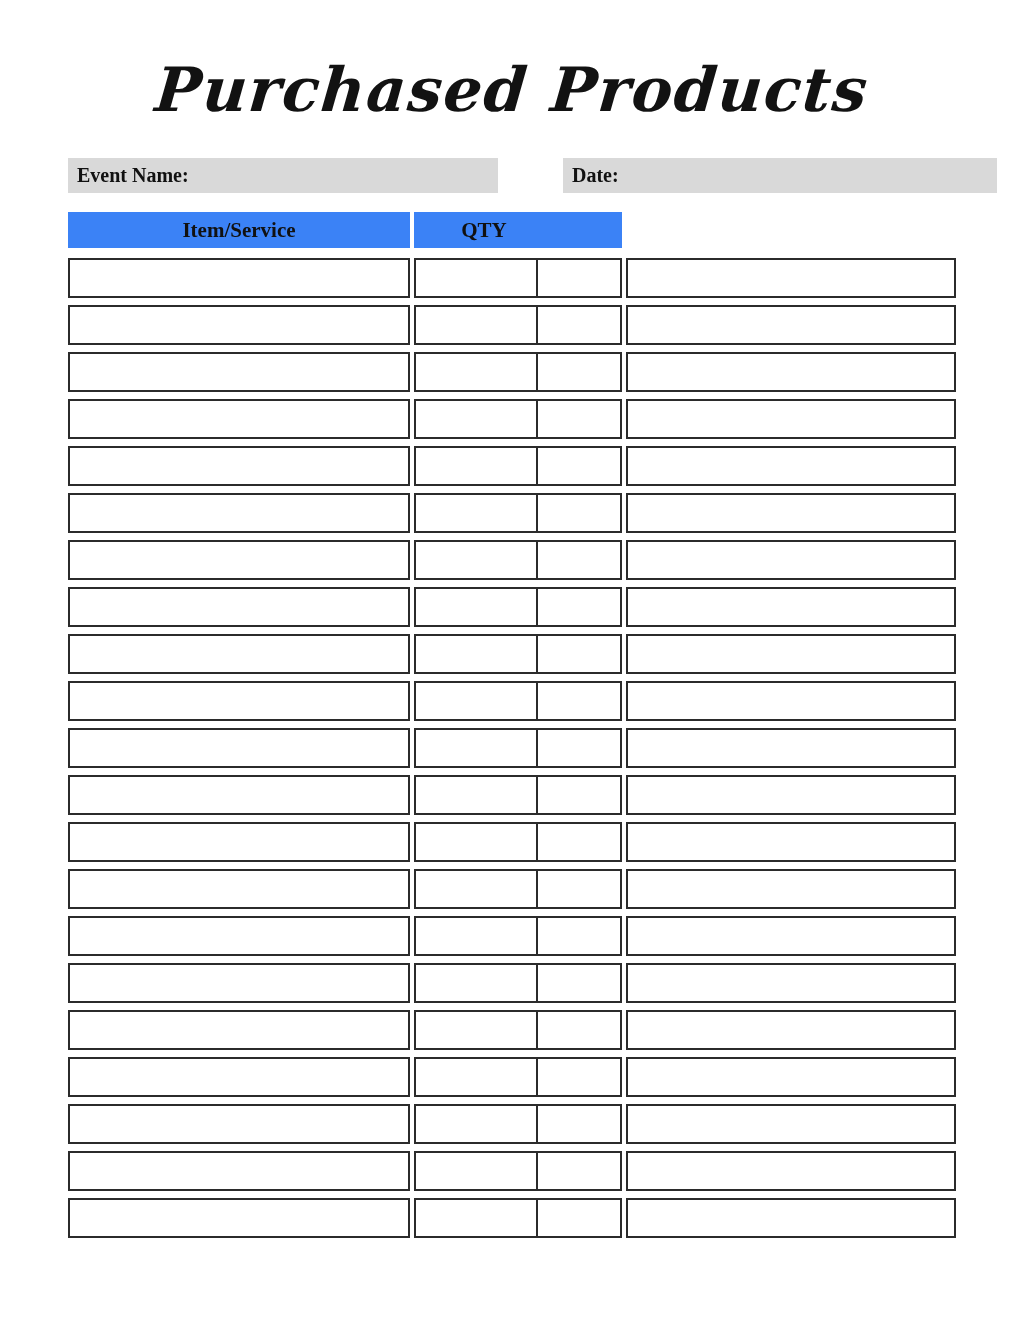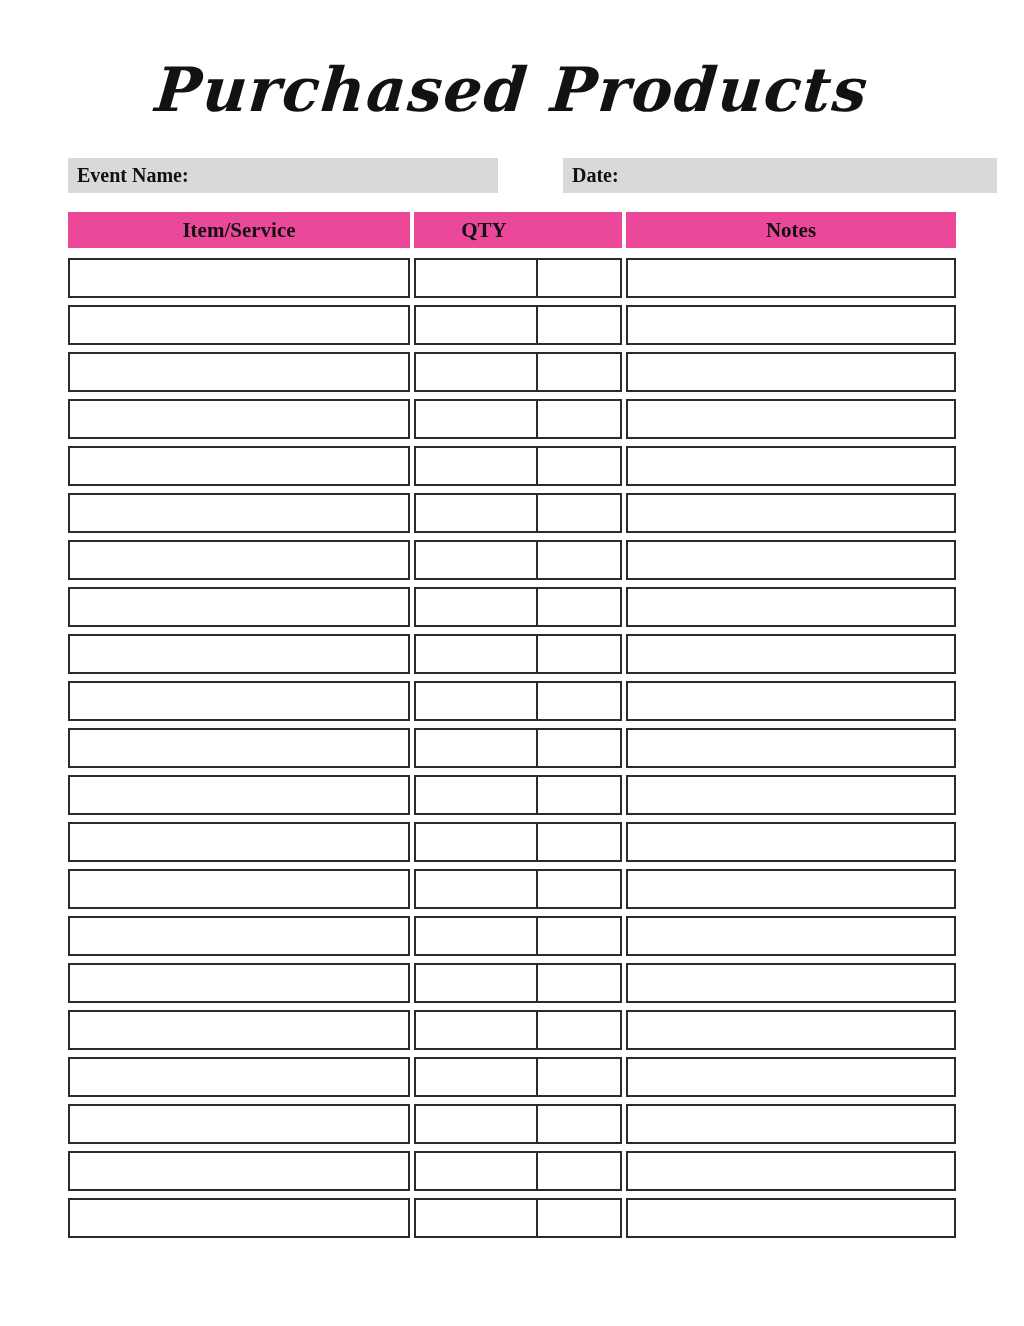--- a/index.html
+++ b/index.html
@@ -80,21 +80,21 @@
     position: absolute;
     left: 68px;
     top: 212px;
     width: 888px;
     height: 36px;
   }
   .head-cell {
     position: absolute;
     top: 0;
     height: 36px;
-    background: #ec4899;
+    background: #3b82f6;
     display: flex;
     align-items: center;
     justify-content: center;
   }
   .head-cell span {
     font-family: "Liberation Serif", "DejaVu Serif", serif;
     font-weight: 700;
     font-size: 21px;
     color: #111111;
     white-space: nowrap;
@@ -157,23 +157,20 @@
   <div class="header-row">
     <div class="head-cell col-item">
       <span>Item/Service</span>
     </div>
     <div class="head-cell col-qty">
       <span>QTY</span>
     </div>
     <div class="head-cell col-blank">
       <span></span>
     </div>
-    <div class="head-cell col-notes">
-      <span>Notes</span>
-    </div>
   </div>
 
   <div class="table-body" id="table-body">
       <div class="data-row">
         <div class="data-cell col-item">
           <span class="cell-text"></span>
         </div>
         <div class="data-cell col-qty">
           <span class="cell-text"></span>
         </div>

